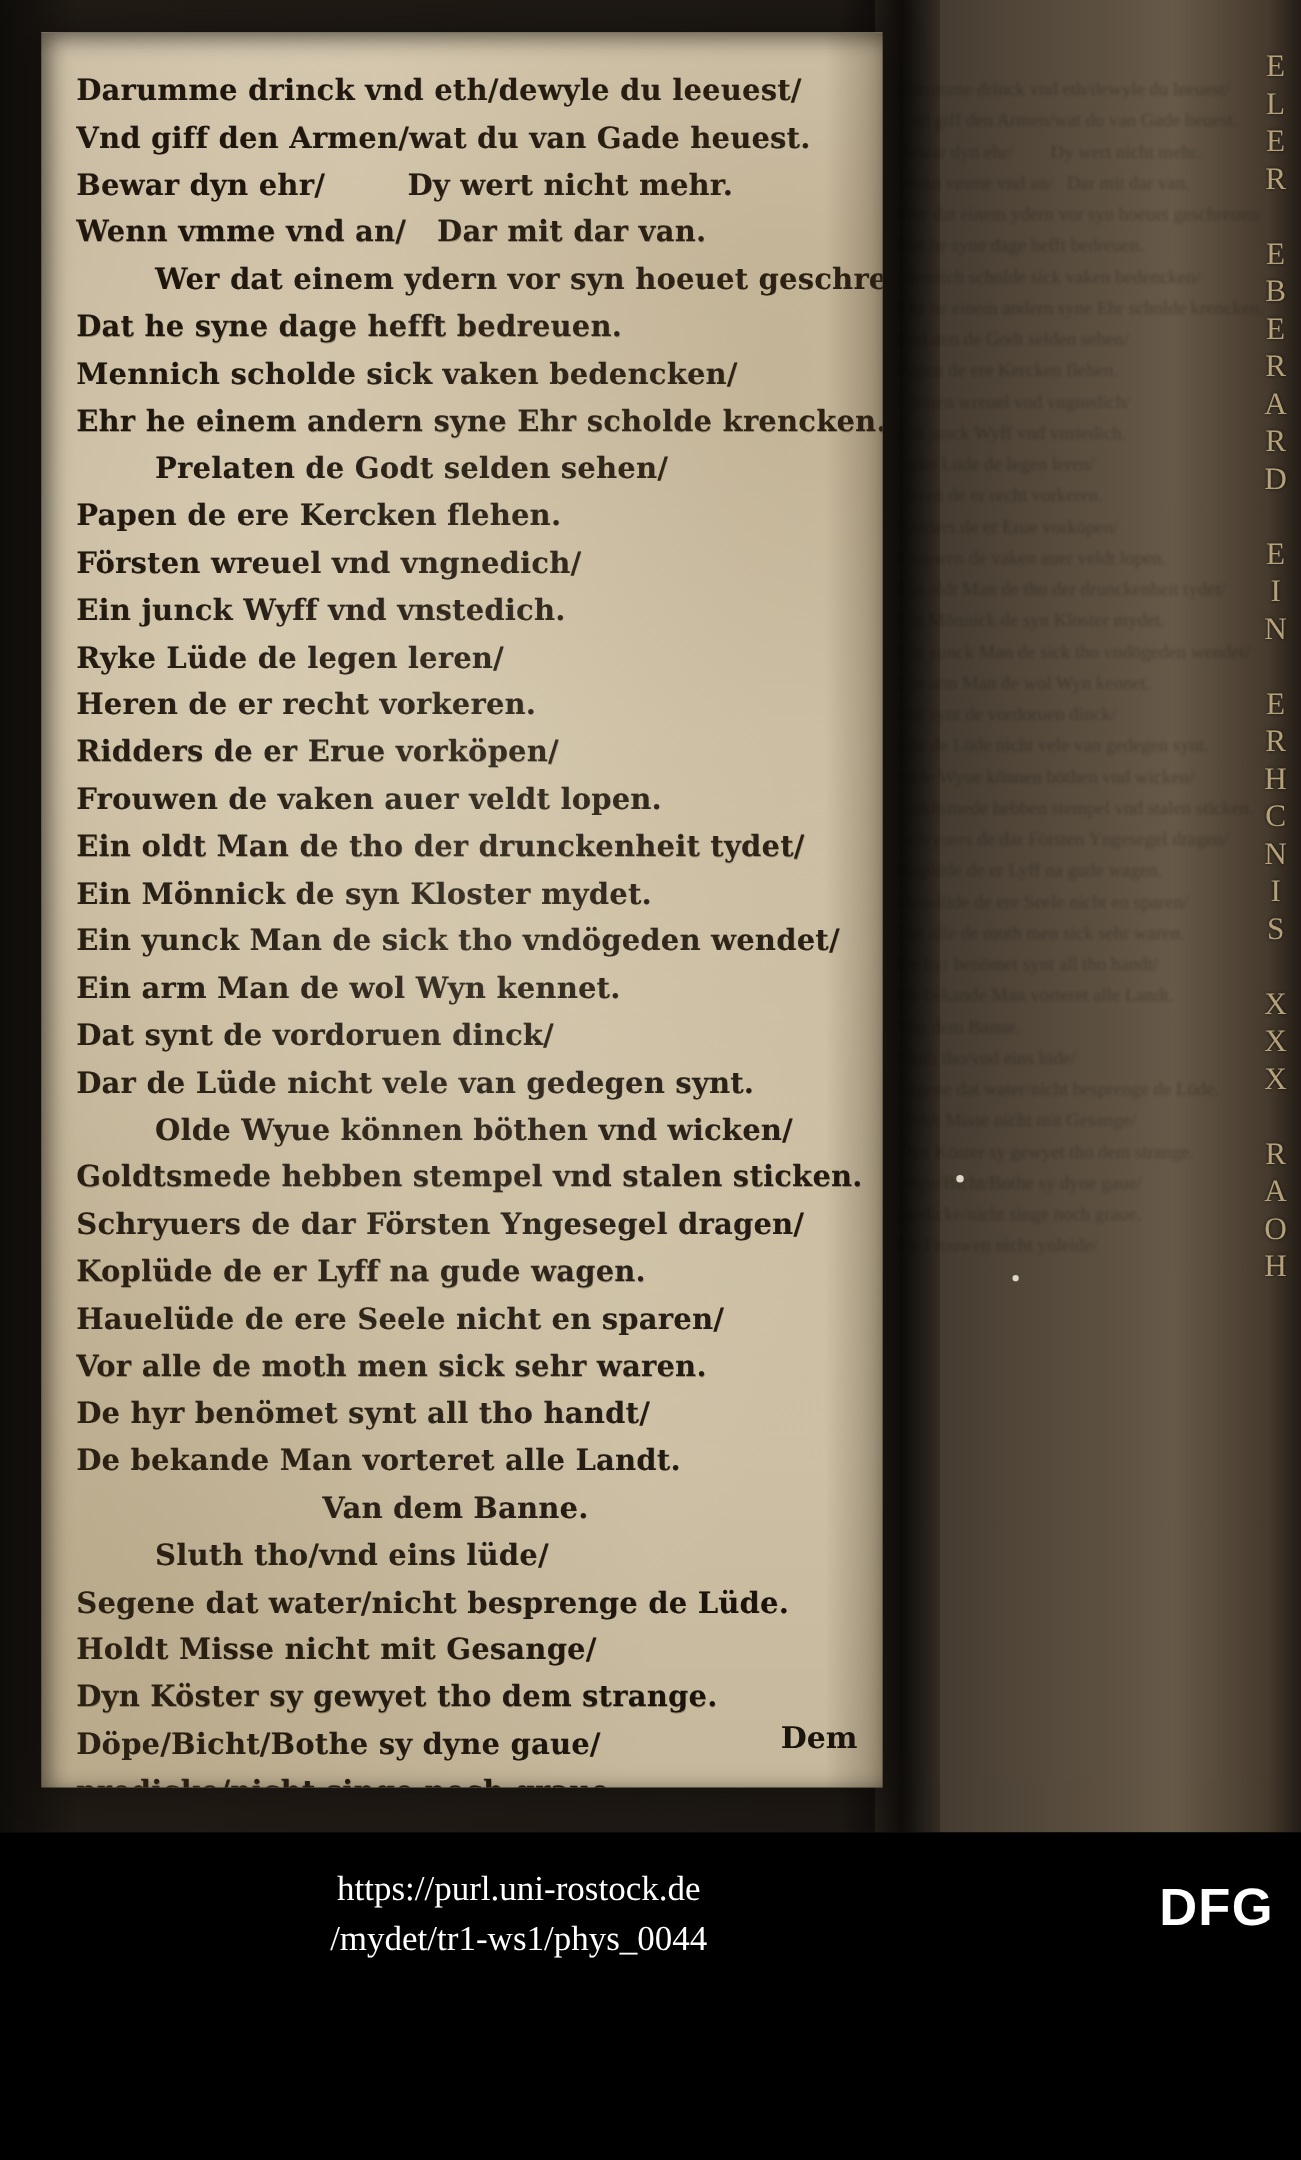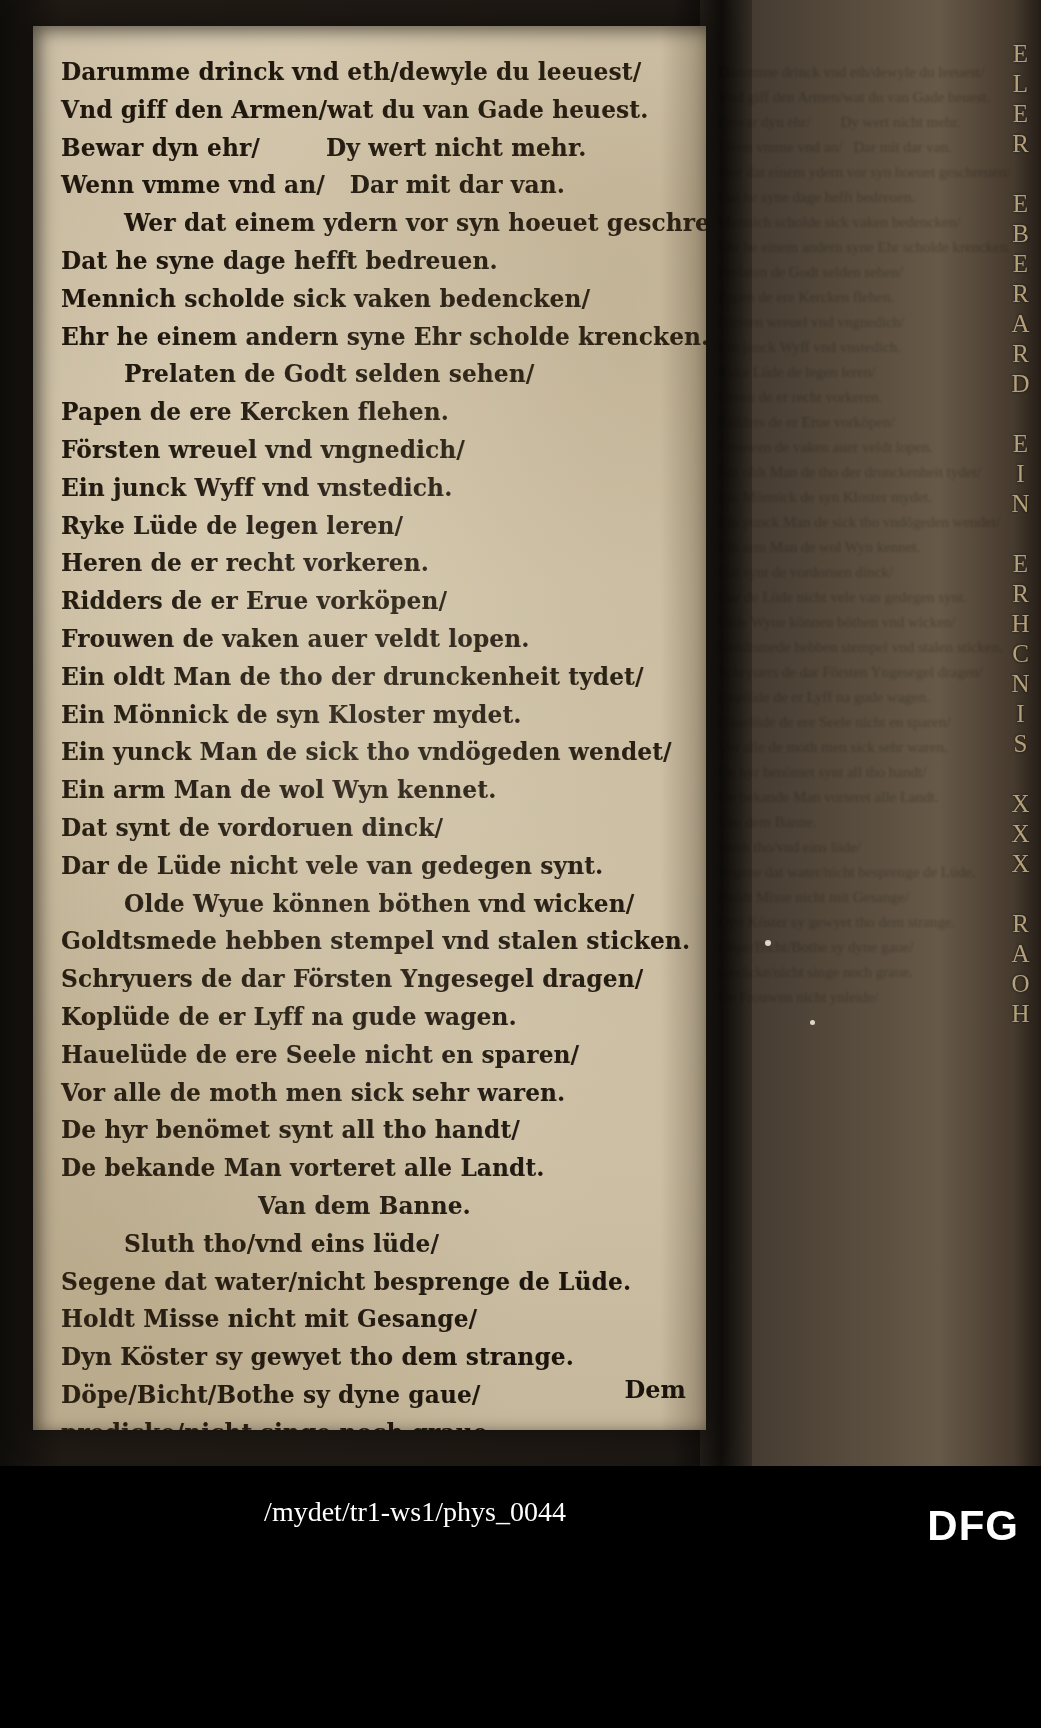--- a/index.html
+++ b/index.html
@@ -285,18 +285,19 @@
           <div class="line">Dyn Köster sy gewyet tho dem strange.</div>
           <div class="line">Döpe/Bicht/Bothe sy dyne gaue/</div>
           <div class="line">predicke/nicht singe noch graue.</div>
         </div>
       <div class="catchword">Dem</div>
     </div>
   </div>
 
   <div class="footer">
     <div class="footer-url">
+      <div>https://purl.uni-rostock.de</div>
       <div>/mydet/tr1-ws1/phys_0044</div>
     </div>
     <div class="dfg">DFG</div>
   </div>
 
 </div>
 
 </body></html>

